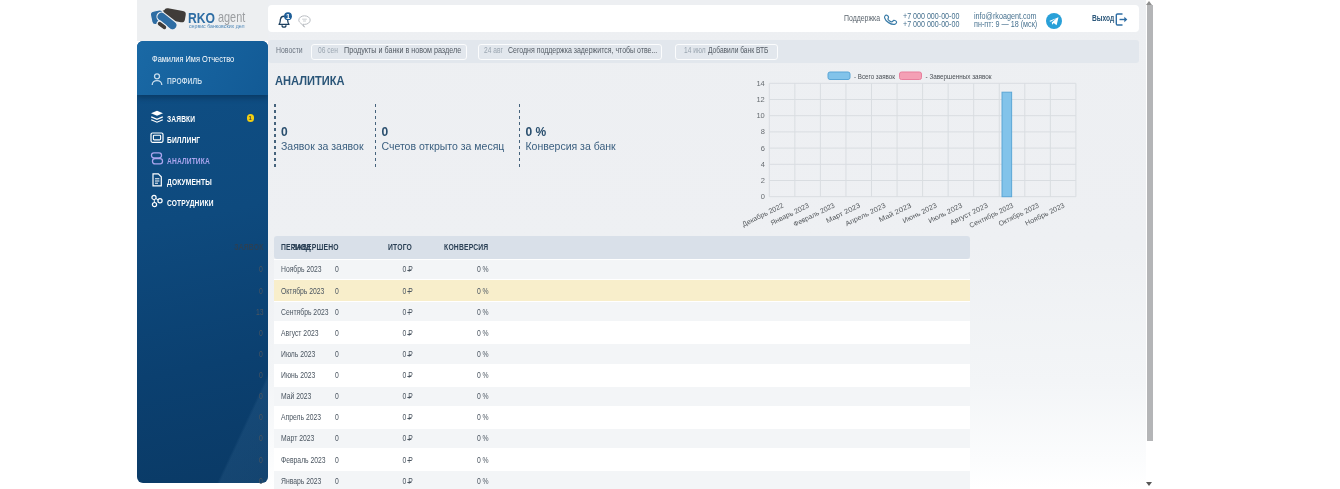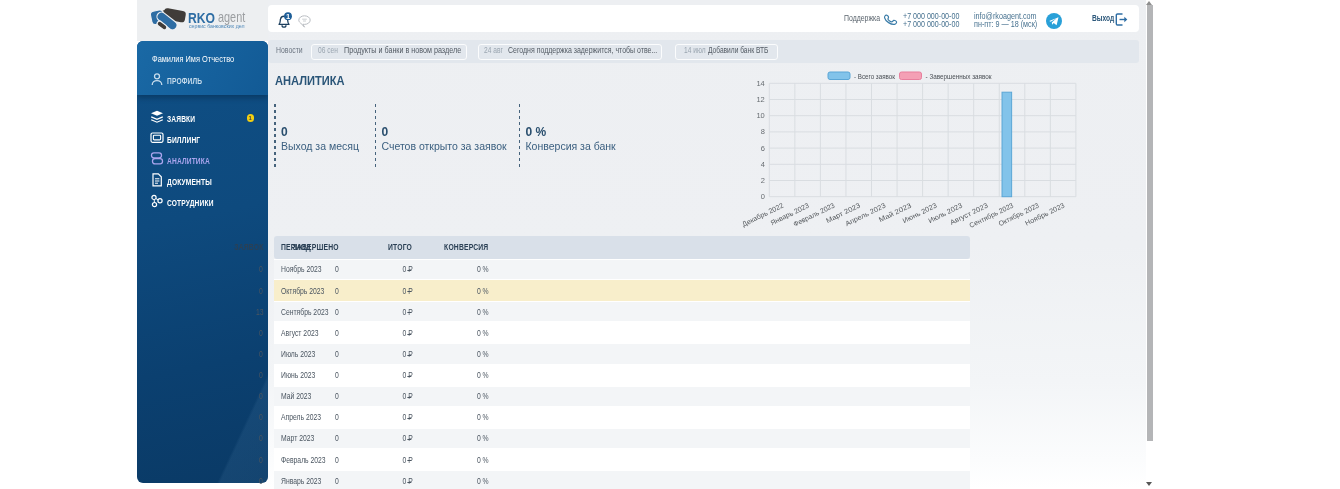--- a/index.html
+++ b/index.html
@@ -195,26 +195,26 @@
   <span class="t" style="left:240px; transform:scaleX(0.82);">Сегодня поддержка задержится, чтобы отве...</span>
   <span class="box" style="left:407px; width:103px;"></span>
   <span class="d" style="left:416px; transform:scaleX(0.78);">14 июл</span>
   <span class="t" style="left:440px; transform:scaleX(0.78);">Добавили банк ВТБ</span>
 </div>
 
 <div class="abs" id="title">АНАЛИТИКА</div>
 <div class="stat" id="stat1">
     <div class="dash"></div>
     <div class="n">0</div>
-    <div class="l">Выход за месяц</div>
+    <div class="l">Заявок за заявок</div>
   </div>
 <div class="stat" id="stat2">
     <div class="dash"></div>
     <div class="n">0</div>
-    <div class="l">Счетов открыто за заявок</div>
+    <div class="l">Счетов открыто за месяц</div>
   </div>
 <div class="stat" id="stat3">
     <div class="dash"></div>
     <div class="n">0 %</div>
     <div class="l">Конверсия за банк</div>
   </div>
 
 <svg class="abs" id="chart" width="430" height="172" viewBox="0 0 430 172">
     <line x1="49.3" y1="134.7" x2="355.9" y2="134.7" stroke="#d9dde1" stroke-width="1"></line>
     <text x="44.8" y="137.2" font-size="7.5" fill="#676c71" text-anchor="end">0</text>

